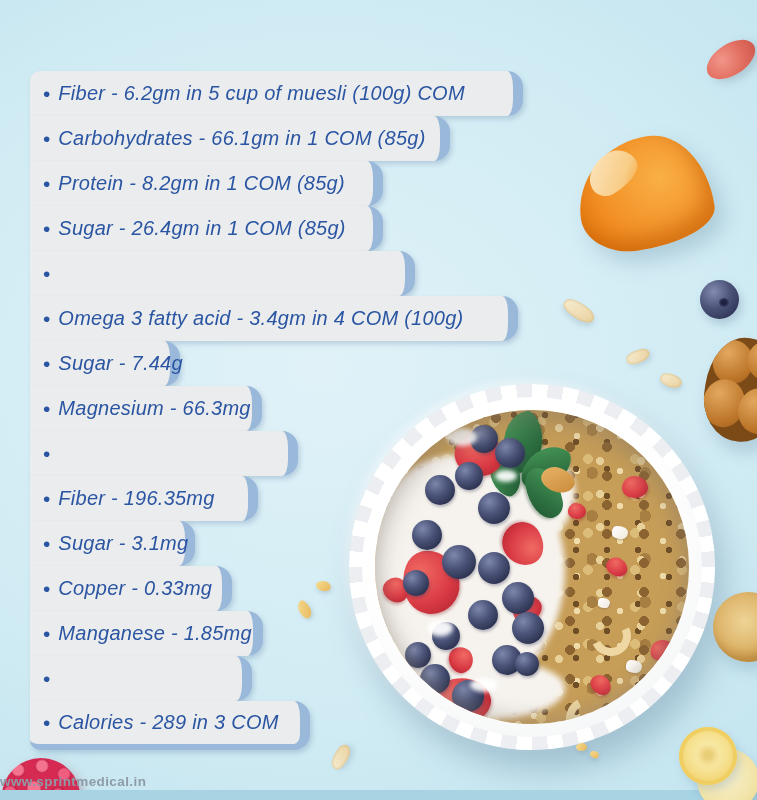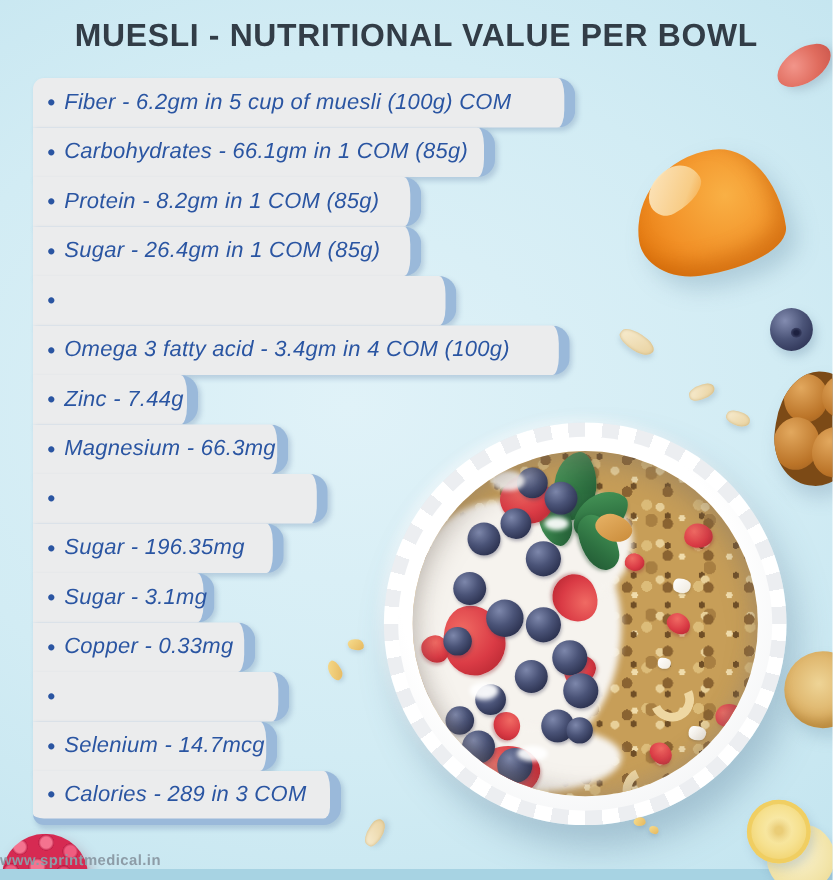--- a/index.html
+++ b/index.html
@@ -112,21 +112,20 @@
   
   .watermark{position:absolute;left:0;top:774px;width:100%;text-align:left;
     font-size:13.5px;letter-spacing:.4px;color:#8d9ca7;font-weight:bold;}
   .bottom-strip{position:absolute;left:0;top:790px;width:100%;height:10px;background:#a7d3e3;}
 </style>
 </head>
 <body>
 
 <div class="stage">
 
-  <div class="title">MUESLI - NUTRITIONAL VALUE PER BOWL</div>
 
   <div class="list">
       <div class="row" style="width: 493px;">
         <span class="bullet">•</span>
         <span class="ntext">Fiber - 6.2gm in 5 cup of muesli (100g) COM</span>
       </div>
       <div class="row" style="width: 420px;">
         <span class="bullet">•</span>
         <span class="ntext">Carbohydrates - 66.1gm in 1 COM (85g)</span>
       </div>
@@ -140,47 +139,47 @@
       </div>
       <div class="row" style="width: 385px;">
         <span class="bullet">•</span>
       </div>
       <div class="row" style="width: 488px;">
         <span class="bullet">•</span>
         <span class="ntext">Omega 3 fatty acid - 3.4gm in 4 COM (100g)</span>
       </div>
       <div class="row" style="width: 150px;">
         <span class="bullet">•</span>
-        <span class="ntext">Zinc - 7.44g</span>
+        <span class="ntext">Sugar - 7.44g</span>
       </div>
       <div class="row" style="width: 232px;">
         <span class="bullet">•</span>
         <span class="ntext">Magnesium - 66.3mg</span>
       </div>
       <div class="row" style="width: 268px;">
         <span class="bullet">•</span>
       </div>
       <div class="row" style="width: 228px;">
         <span class="bullet">•</span>
-        <span class="ntext">Sugar - 196.35mg</span>
+        <span class="ntext">Fiber - 196.35mg</span>
       </div>
       <div class="row" style="width: 165px;">
         <span class="bullet">•</span>
         <span class="ntext">Sugar - 3.1mg</span>
       </div>
       <div class="row" style="width: 202px;">
         <span class="bullet">•</span>
         <span class="ntext">Copper - 0.33mg</span>
       </div>
       <div class="row" style="width: 233px;">
         <span class="bullet">•</span>
+        <span class="ntext">Manganese - 1.85mg</span>
       </div>
       <div class="row" style="width: 222px;">
         <span class="bullet">•</span>
-        <span class="ntext">Selenium - 14.7mcg</span>
       </div>
       <div class="row" style="width: 280px;">
         <span class="bullet">•</span>
         <span class="ntext">Calories - 289 in 3 COM</span>
       </div>
     </div>
 
   <div class="bowl">
     <div class="plate"></div>
     <div class="plate-inner"></div>

